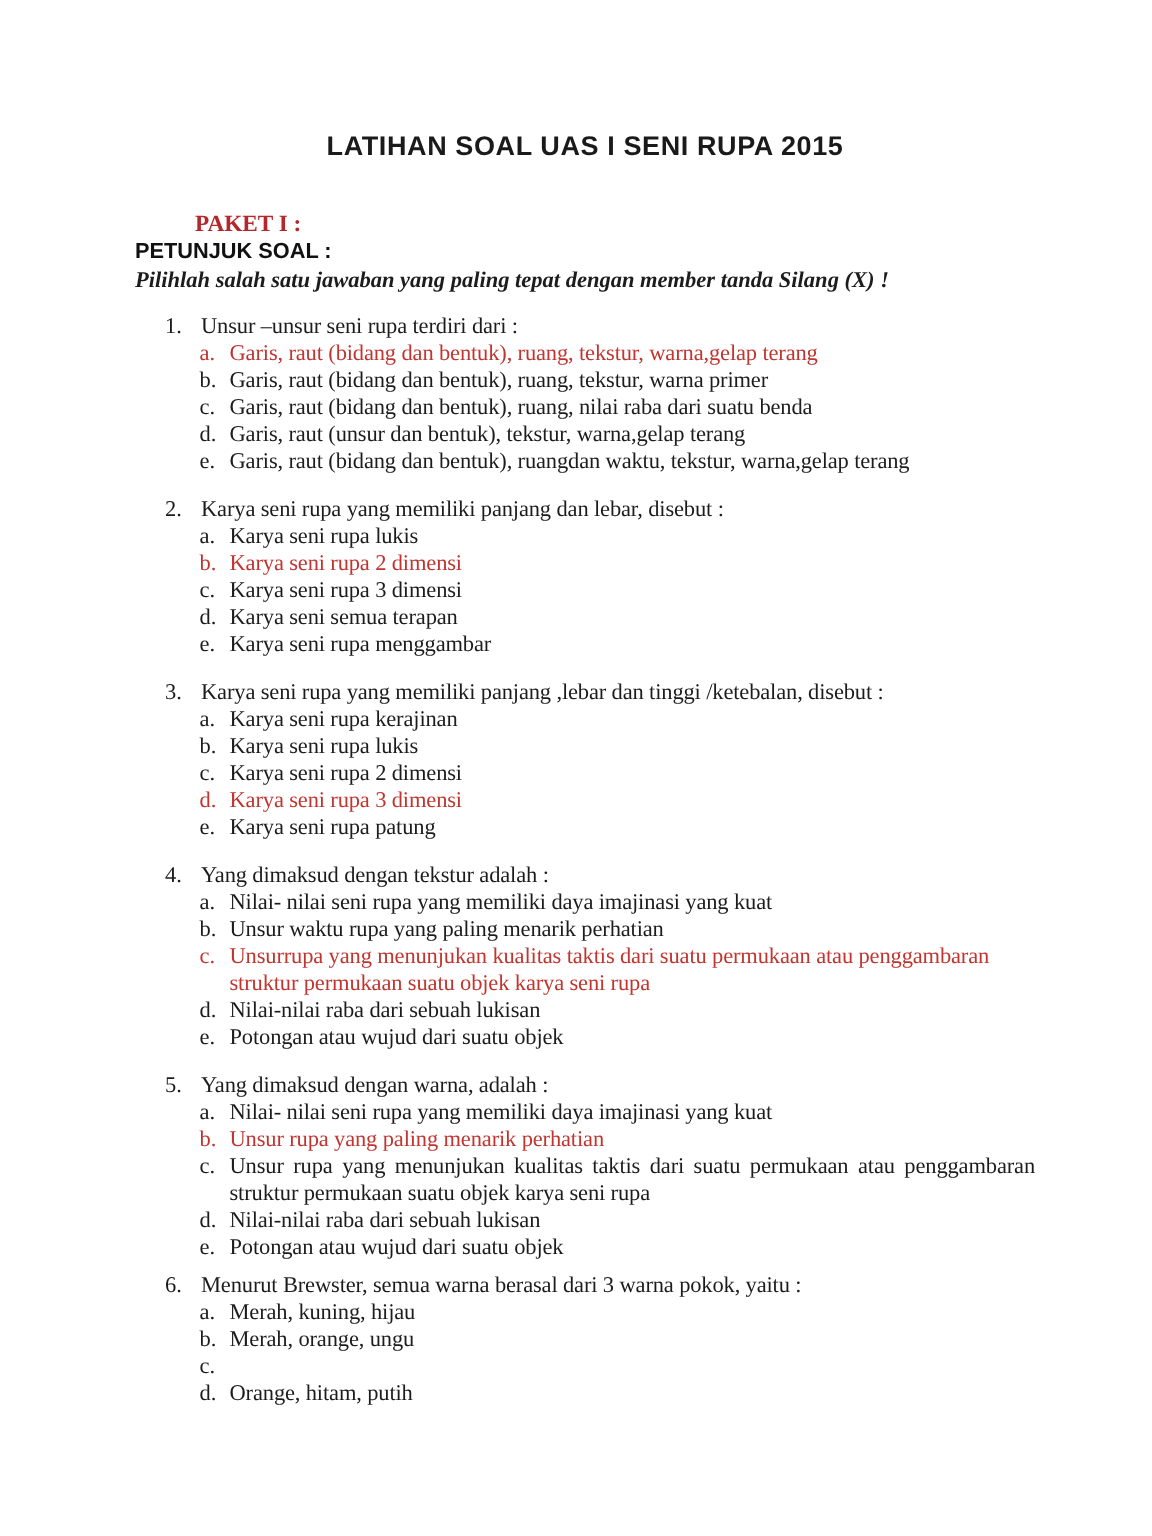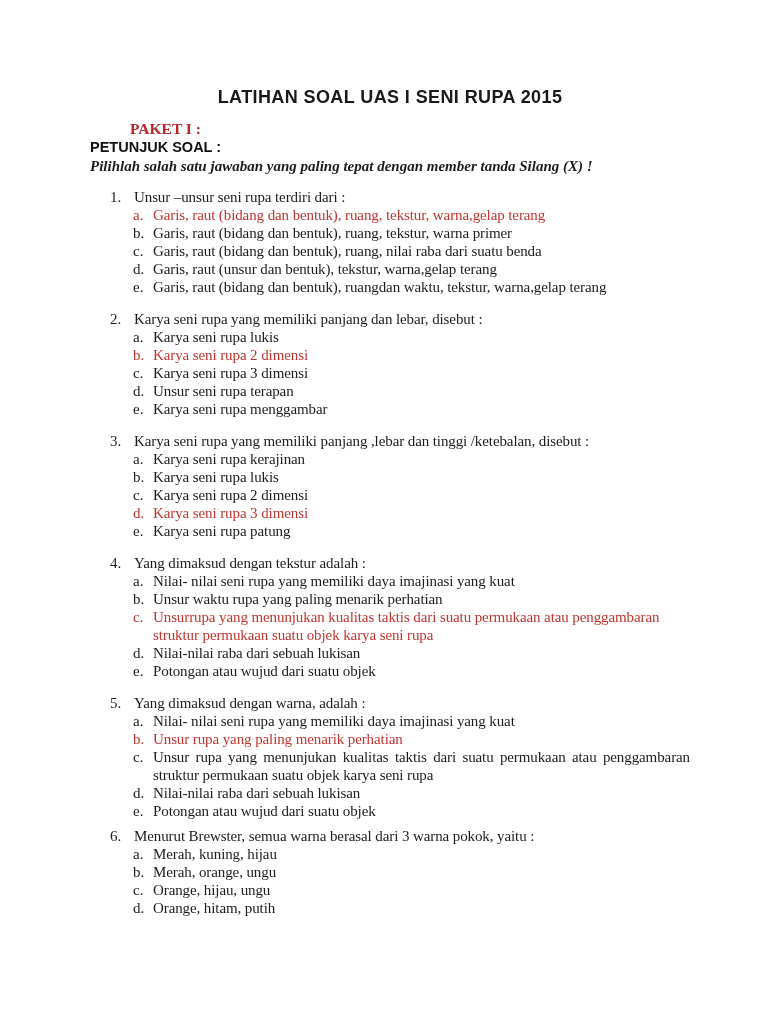--- a/index.html
+++ b/index.html
@@ -19,21 +19,21 @@
     left: 90px;
     top: 88px;
     width: 600px;
   }
   .doc-title {
     text-align: center;
     font-family: "Liberation Sans", sans-serif;
     font-weight: bold;
     font-size: 18px;
     letter-spacing: 0.4px;
-    margin-bottom: 13px;
+    margin-bottom: 34px;
     color: #1a1a1a;
   }
   .paket-label {
     color: var(--paket-red, #b5272b);
     font-weight: bold;
     font-size: 15.5px;
     line-height: 19px;
     margin-left: 40px;
   }
   .petunjuk-label {
@@ -117,21 +117,21 @@
           <div class="option red">
             <span class="opt-letter">b.</span>
             <span class="opt-text">Karya seni rupa 2 dimensi</span>
           </div>
           <div class="option">
             <span class="opt-letter">c.</span>
             <span class="opt-text">Karya seni rupa 3 dimensi</span>
           </div>
           <div class="option">
             <span class="opt-letter">d.</span>
-            <span class="opt-text">Unsur seni rupa terapan</span>
+            <span class="opt-text">Karya seni semua terapan</span>
           </div>
           <div class="option">
             <span class="opt-letter">e.</span>
             <span class="opt-text">Karya seni rupa menggambar</span>
           </div>
         </div>
         <div class="question">
           <div class="q-header">
             <span class="q-num">3.</span>
             <span class="q-text">Karya seni rupa yang memiliki panjang ,lebar dan tinggi /ketebalan,  disebut :</span>
@@ -217,21 +217,20 @@
           <div class="option">
             <span class="opt-letter">a.</span>
             <span class="opt-text">Merah, kuning, hijau</span>
           </div>
           <div class="option">
             <span class="opt-letter">b.</span>
             <span class="opt-text">Merah, orange, ungu</span>
           </div>
           <div class="option">
             <span class="opt-letter">c.</span>
-            <span class="opt-text">Orange, hijau, ungu</span>
           </div>
           <div class="option">
             <span class="opt-letter">d.</span>
             <span class="opt-text">Orange, hitam, putih</span>
           </div>
         </div>
       </div>
   </div>
 </div>
 

